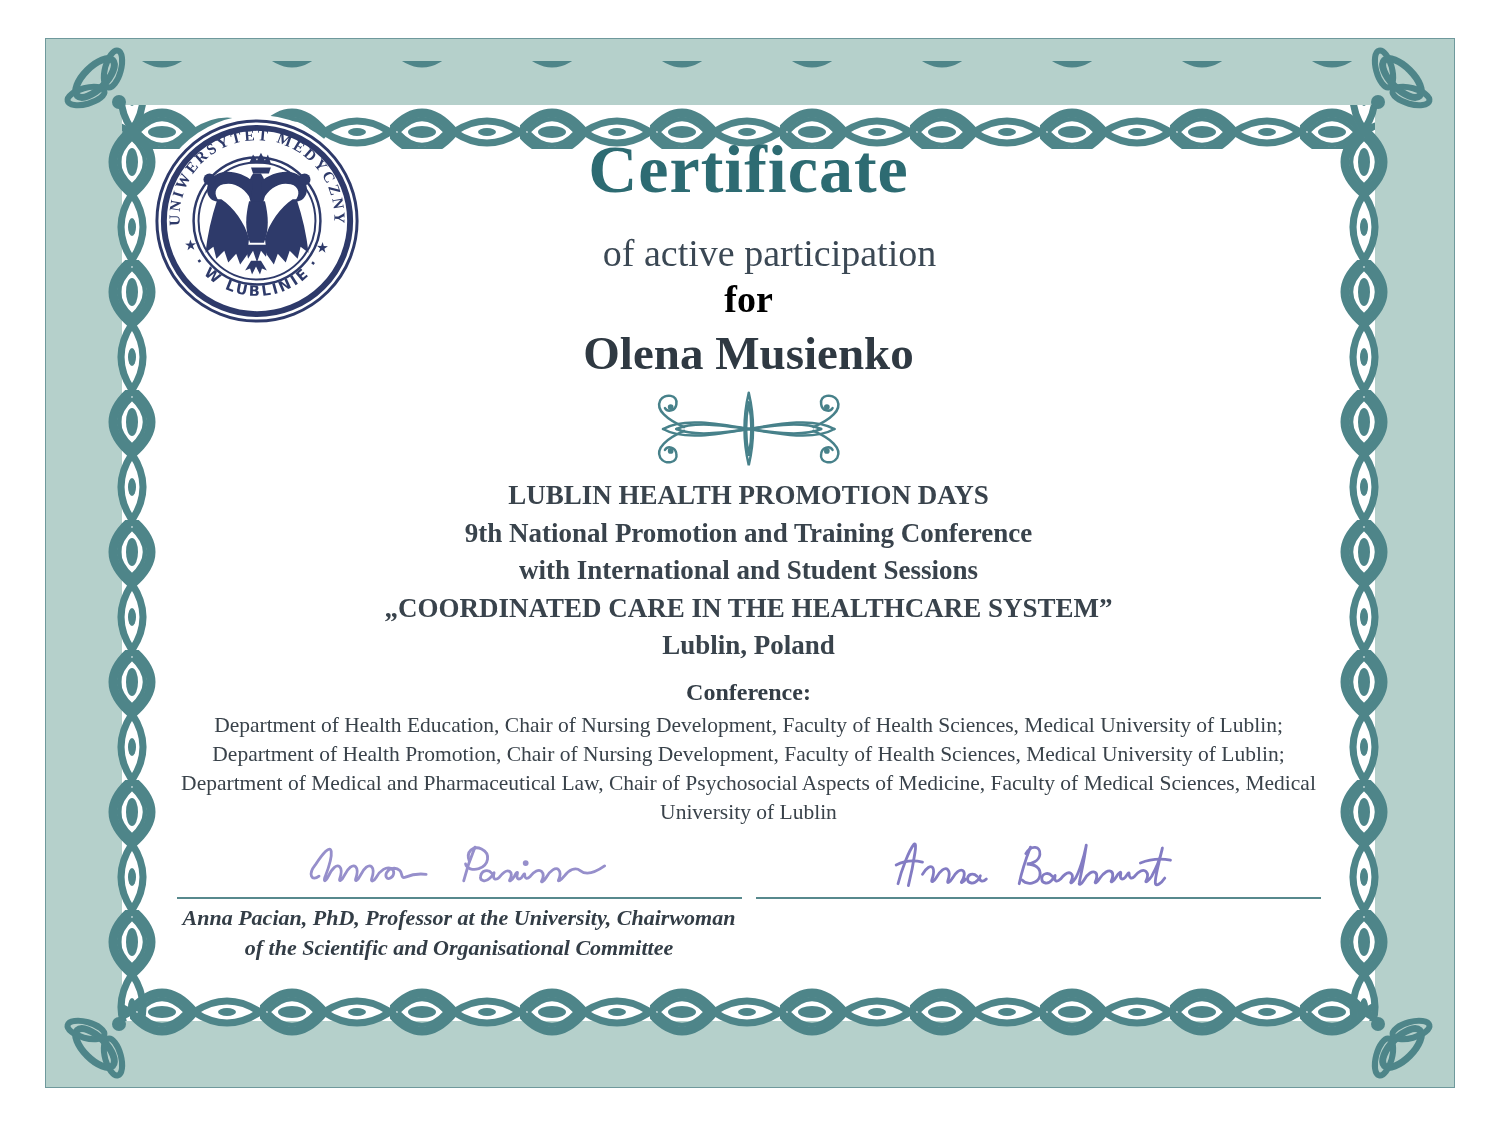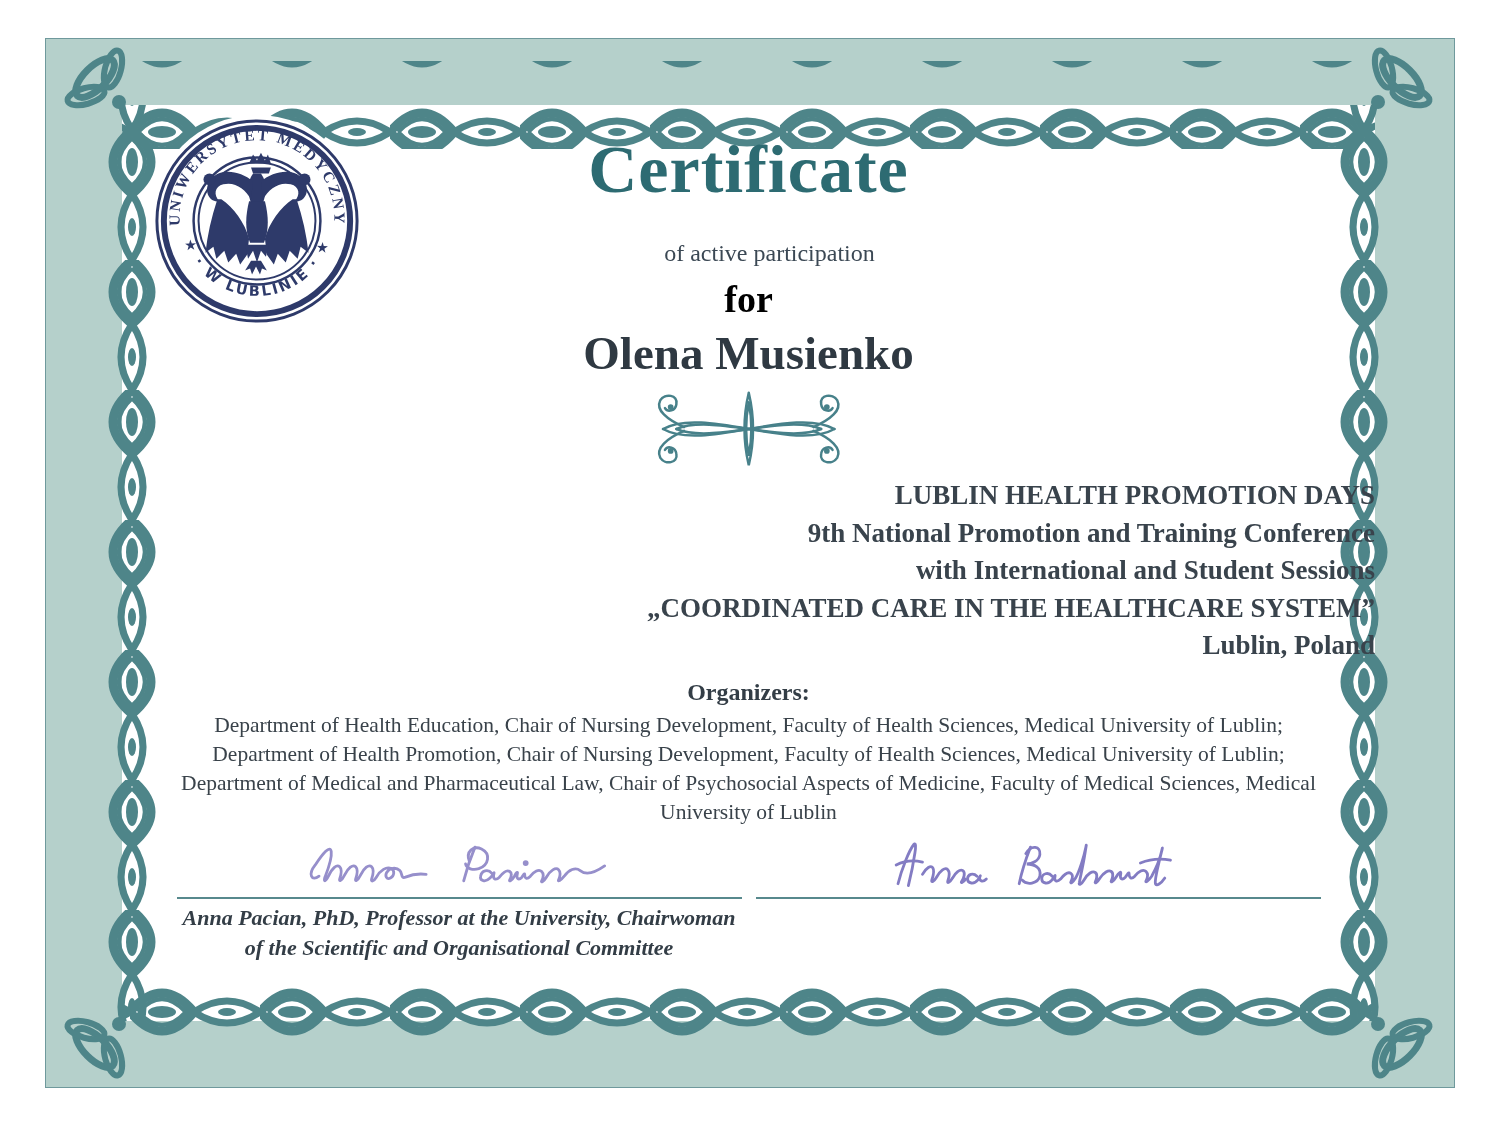--- a/index.html
+++ b/index.html
@@ -5,25 +5,25 @@
   html,body{margin:0;padding:0;background:#ffffff;}
   .page{position:relative;width:1500px;height:1125px;background:#ffffff;overflow:hidden;
         font-family:"Liberation Serif","DejaVu Serif",serif;}
   .mat{position:absolute;left:45px;top:38px;width:1410px;height:1050px;
        background:#b5d0cb;border:1.5px solid #6f999c;box-sizing:border-box;}
   .inner{position:absolute;left:122px;top:105px;width:1253px;height:916px;background:#ffffff;}
   .border-svg{position:absolute;left:0;top:0;width:1500px;height:1125px;pointer-events:none;}
   .content{position:absolute;left:122px;top:105px;width:1253px;height:916px;text-align:center;color:#323c45;}
   .seal{position:absolute;left:148px;top:112px;width:218px;height:218px;}
   .title{margin-top:26px;font-size:68px;line-height:76px;font-weight:bold;color:#2d6b72;letter-spacing:1px;}
-  .subtitle{margin-top:28px;font-size:24px;line-height:36px;color:#3b4854;padding-left:42px;}
+  .subtitle{margin-top:28px;font-size:38px;line-height:36px;color:#3b4854;padding-left:42px;}
   .for-line{margin-top:6px;font-size:38px;line-height:44px;font-weight:bold;color:#000000;}
   .recipient{margin-top:4px;font-size:47px;line-height:56px;font-weight:bold;color:#2f3942;}
   .flourish{margin-top:8px;height:80px;}
-  .event{margin-top:4px;font-size:27px;line-height:37.5px;font-weight:bold;color:#39434c;text-align:right;}
+  .event{margin-top:4px;font-size:27px;line-height:37.5px;font-weight:bold;color:#39434c;}
   .org-head{margin-top:12px;font-size:24px;line-height:30px;font-weight:bold;color:#333d46;}
   .org-text{margin:4px auto 0 auto;max-width:1170px;font-size:21.5px;line-height:29px;color:#39424a;}
   .sig-row{margin-top:6px;display:flex;justify-content:center;gap:14px;}
   .sig-col{width:565px;}
   .sig-img{height:62px;display:block;margin:0 auto;}
   .sig-rule{border:none;border-top:2px solid #57898d;margin:2px 0 4px 0;}
   .sig-caption{font-size:22px;line-height:30px;font-weight:bold;font-style:italic;color:#333d46;}
   .star{font-family:"DejaVu Sans",sans-serif;}
 </style>
 </head>
@@ -130,21 +130,21 @@
     </svg>
 
     <div class="event">
       <div>LUBLIN HEALTH PROMOTION DAYS</div>
       <div>9th National Promotion and Training Conference</div>
       <div>with International and Student Sessions</div>
       <div>„COORDINATED CARE IN THE HEALTHCARE SYSTEM”</div>
       <div>Lublin, Poland</div>
     </div>
 
-    <div class="org-head">Organizers:</div>
+    <div class="org-head">Conference:</div>
     <div class="org-text">Department of Health Education, Chair of Nursing Development, Faculty of Health Sciences, Medical University of Lublin; Department of Health Promotion, Chair of Nursing Development, Faculty of Health Sciences, Medical University of Lublin; Department of Medical and Pharmaceutical Law, Chair of Psychosocial Aspects of Medicine, Faculty of Medical Sciences, Medical University of Lublin</div>
 
     <div class="sig-row">
       <div class="sig-col">
         <svg class="sig-img" viewBox="0 0 330 62" width="310" height="62" xmlns="http://www.w3.org/2000/svg" aria-label="Anna Pacian">
           <g fill="none" stroke="#968fcb" stroke-width="3" stroke-linecap="round">
             <path d="M16,44 C8,50 4,42 12,32 C20,20 28,10 29,18 C30,26 25,38 22,46 C21,50 23,50 26,44 C30,35 35,31 38,34 C41,37 39,44 38,47 C37,50 40,49 43,43 C47,35 52,31 55,34 C58,37 56,44 55,47 C54,50 57,49 60,43 C64,35 69,31 72,34 C75,37 73,44 72,47 C71,50 74,50 77,45 C81,38 88,33 93,36 C97,38 96,44 92,46 C88,48 86,44 88,40 C91,35 98,34 102,38 C105,41 103,47 108,45 C115,42 122,41 130,42"></path>
             <path d="M176,28 C172,18 180,11 189,15 C199,20 197,32 186,36 C180,38 173,36 172,31"></path>
             <path d="M182,13 C177,25 172,41 170,49"></path>
             <path d="M200,41 C196,36 189,38 188,44 C187,49 193,51 198,46 C202,42 203,38 202,42 C201,47 204,49 208,45 C212,40 216,37 219,39 C222,41 220,46 219,48 C218,50 221,49 224,44 C226,40 228,38 227,42 C226,46 228,49 232,45 C234,42 235,40 235,43 C235,46 237,48 241,44 C245,39 250,36 253,39 C256,42 254,47 253,49 C252,51 255,50 258,45 C262,38 268,34 271,37 C274,40 272,46 271,48 C270,50 273,49 277,44 C282,37 289,34 294,38 C300,43 310,40 320,33"></path>

